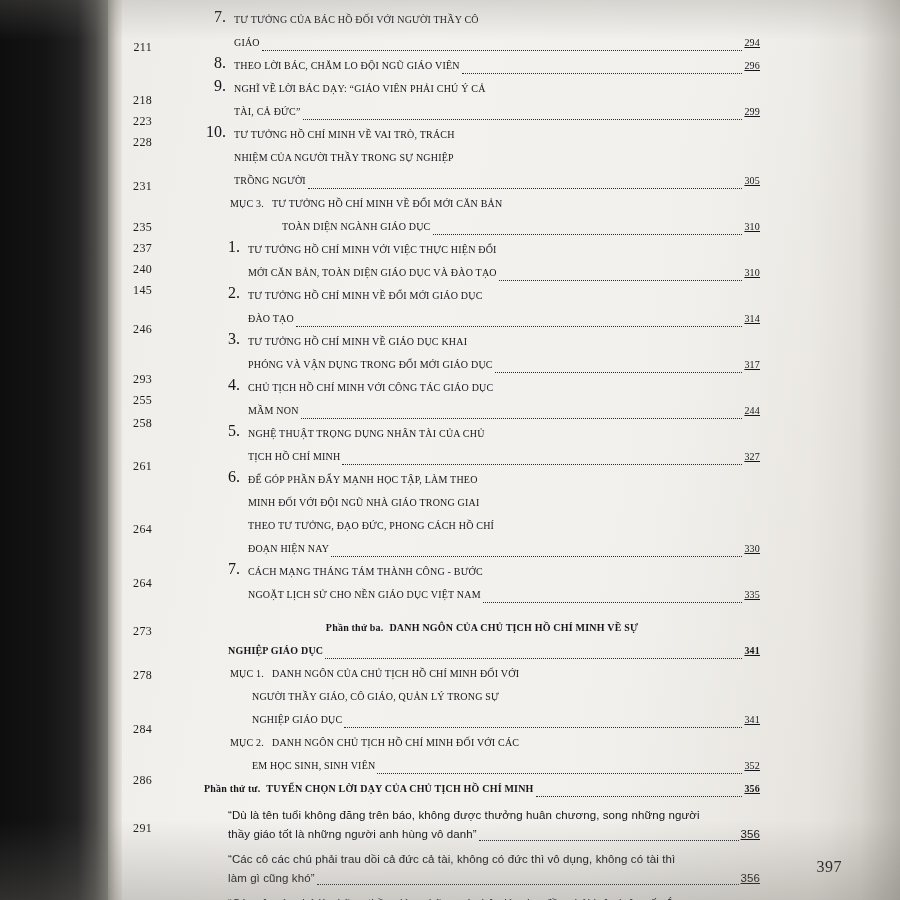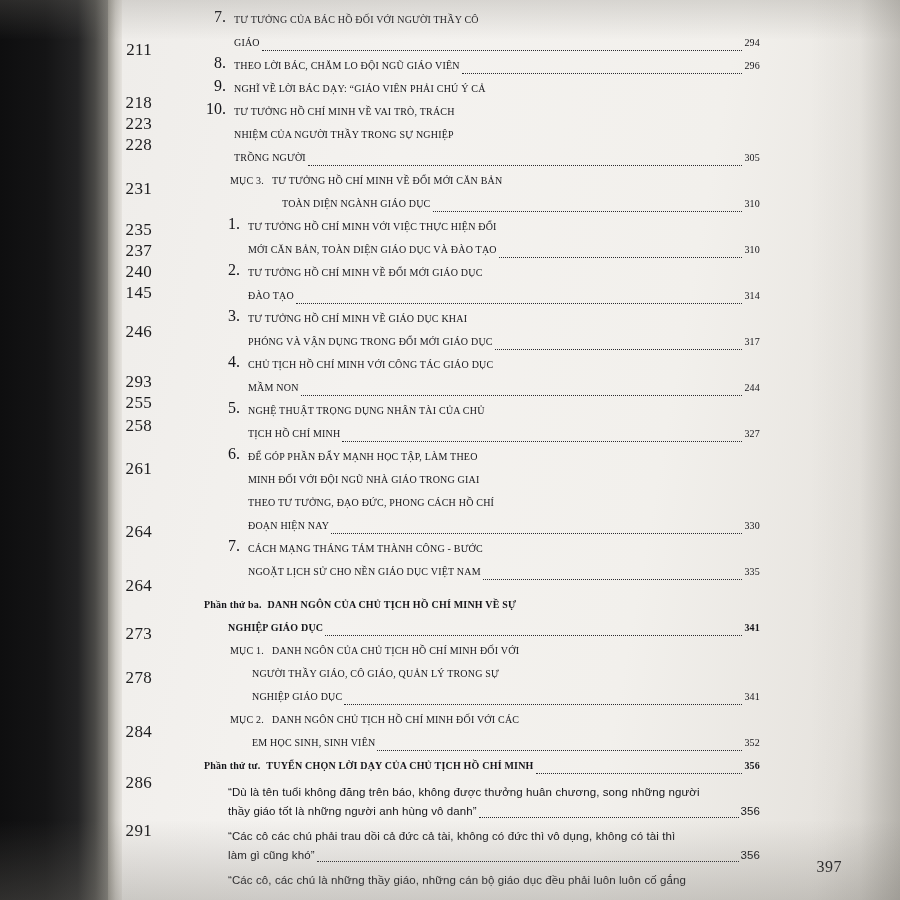--- a/index.html
+++ b/index.html
@@ -47,21 +47,21 @@
     position: absolute;
     left: 104px;
     top: 0;
     width: 48px;
     height: 900px;
   }
   .lnum {
     position: absolute;
     right: 0;
     font-family: "Liberation Serif", serif;
-    font-size: 17px;
+    font-size: 12px;
     color: #1d1d1f;
     letter-spacing: 0.3px;
     white-space: nowrap;
   }
 
   
   #content {
     position: absolute;
     left: 200px;
     top: 8px;
@@ -86,28 +86,29 @@
     flex: 1 1 auto;
     margin: 0 1px 3px 2px;
     border-bottom: 1px dotted #2a2a2e;
     min-width: 4px;
     height: 9px;
   }
   .pg {
     flex: 0 0 auto;
     padding-left: 1px;
     white-space: nowrap;
+    text-decoration: underline;
   }
 
   
   .caps { text-transform: uppercase; }
   .i1 { padding-left: 14px; }
   .i5 { padding-left: 30px; }
 
-  .bold { font-weight: bold; }
+  .bold { font-weight: bold; justify-content: center; }
 
   .item-row { display: flex; align-items: flex-start; }
   .item-num {
     flex: 0 0 auto;
     width: 26px;
     text-align: right;
     padding-right: 8px;
   }
   .item-body { flex: 1 1 auto; }
 
@@ -209,20 +210,25 @@
           </div>
       </div>
     </div>
 
     <div class="item-row">
       <div class="item-num caps">9.</div>
       <div class="item-body">
         <div class="line nodots">
             <span class="txt caps">NGHĨ VỀ LỜI BÁC DẠY: “GIÁO VIÊN PHẢI CHÚ Ý CẢ</span>
           </div>
+        <div class="line">
+            <span class="txt caps">TÀI, CẢ ĐỨC”</span>
+            <span class="dots"></span>
+            <span class="pg">299</span>
+          </div>
       </div>
     </div>
 
     <div class="item-row">
       <div class="item-num caps">10.</div>
       <div class="item-body">
         <div class="line nodots">
             <span class="txt caps">TƯ TƯỞNG HỒ CHÍ MINH VỀ VAI TRÒ, TRÁCH</span>
           </div>
         <div class="line nodots">

